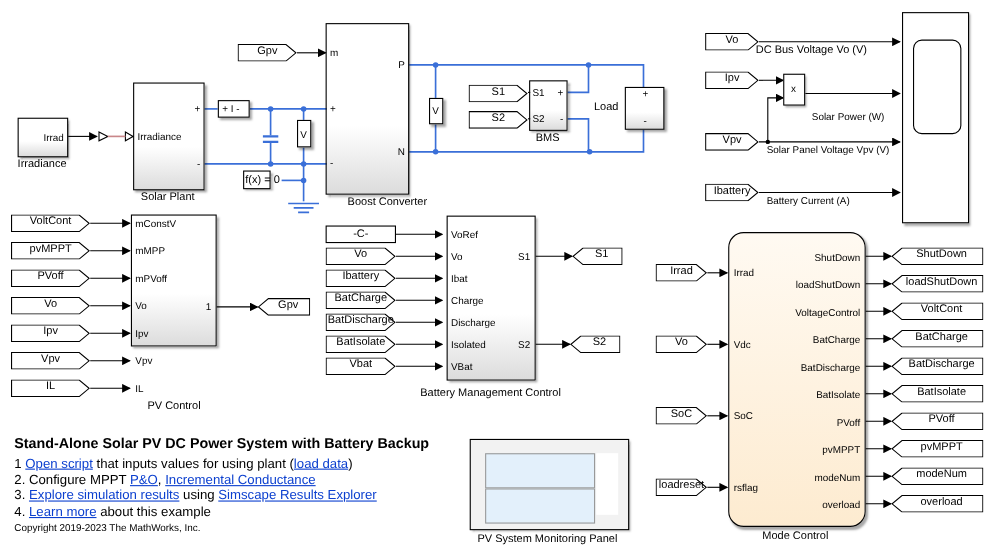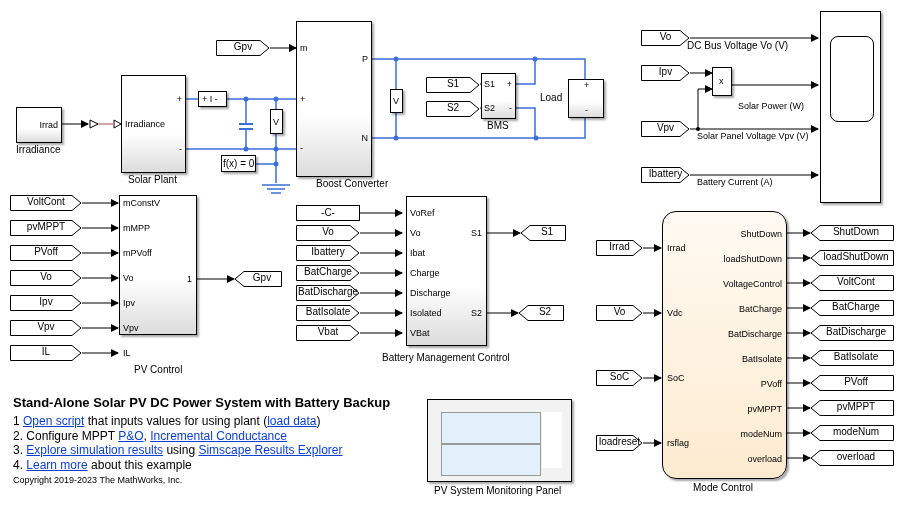--- a/index.html
+++ b/index.html
@@ -148,21 +148,21 @@
 <div class="cap" style="left:128px;top:174px;">Solar Plant</div>
 
 <div class="blk" style="left:198px;top:91px;width:29px;height:16px;background:#fff;">
   <span class="port" style="left:3px;top:2px;">+  I  -</span>
 </div>
 
 <div class="blk" style="left:270px;top:109px;width:13px;height:25px;background:#fff;">
   <span class="port" style="left:2px;top:7px;">V</span>
 </div>
 
-<div class="blk" style="left:221px;top:155px;width:35px;height:17px;background:#fff;">
+<div class="blk" style="left:221px;top:155px;width:25px;height:17px;background:#fff;">
   <span class="port" style="left:1px;top:2px;font-size:10px;">f(x) = 0</span>
 </div>
 
 <div class="tag" style="left:216px;top:40px;width:54px;">
   <svg width="54" height="16">
       <path d="M0.5,0.5 H44 L53,8 L44,15.5 H0.5 z" fill="#fff" stroke="#000"></path>
     </svg>
   <span>Gpv</span>
 </div>
 
@@ -247,21 +247,21 @@
     <div class="tag" style="left: 10px; top: 295px; width: 72px;"><svg width="72" height="16">
         <path d="M0.5,0.5 H62 L71,8 L62,15.5 H0.5 z" fill="#fff" stroke="#000"></path>
       </svg><span>Ipv</span></div>
     <div class="tag" style="left: 10px; top: 320px; width: 72px;"><svg width="72" height="16">
         <path d="M0.5,0.5 H62 L71,8 L62,15.5 H0.5 z" fill="#fff" stroke="#000"></path>
       </svg><span>Vpv</span></div>
     <div class="tag" style="left: 10px; top: 345px; width: 72px;"><svg width="72" height="16">
         <path d="M0.5,0.5 H62 L71,8 L62,15.5 H0.5 z" fill="#fff" stroke="#000"></path>
       </svg><span>IL</span></div>
   </div>
-<div class="blk" style="left:119px;top:195px;width:78px;height:140px;">
+<div class="blk" style="left:119px;top:195px;width:78px;height:120px;">
   <div id="pv-ports">
       <span class="port" style="left: 3px; top: 2px;">mConstV</span>
       <span class="port" style="left: 3px; top: 27px;">mMPP</span>
       <span class="port" style="left: 3px; top: 52px;">mPVoff</span>
       <span class="port" style="left: 3px; top: 77px;">Vo</span>
       <span class="port" style="left: 3px; top: 102px;">Ipv</span>
       <span class="port" style="left: 3px; top: 127px;">Vpv</span>
       <span class="port" style="left: 3px; top: 152px;">IL</span>
     </div>
   <span class="port" style="right:4px;top:78px;">1</span>

